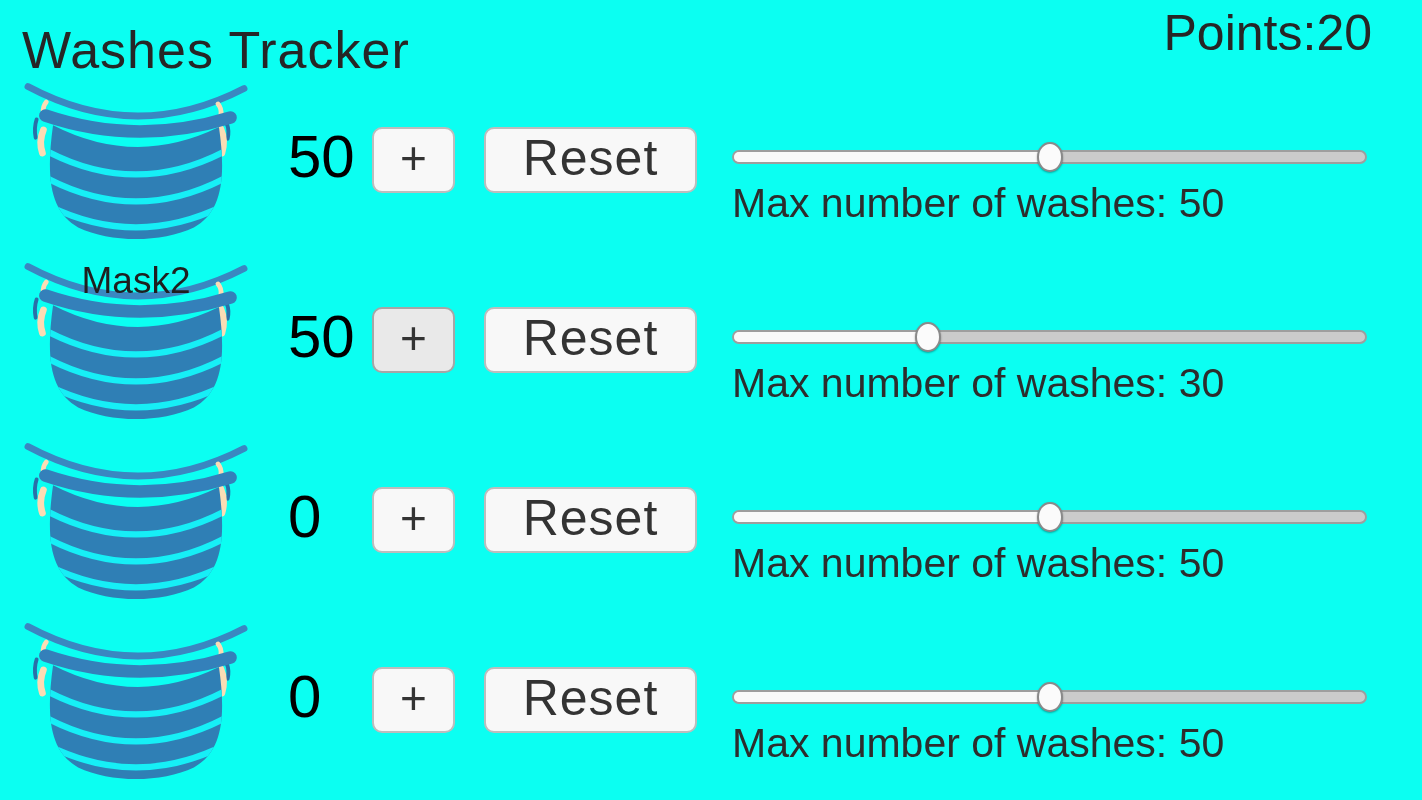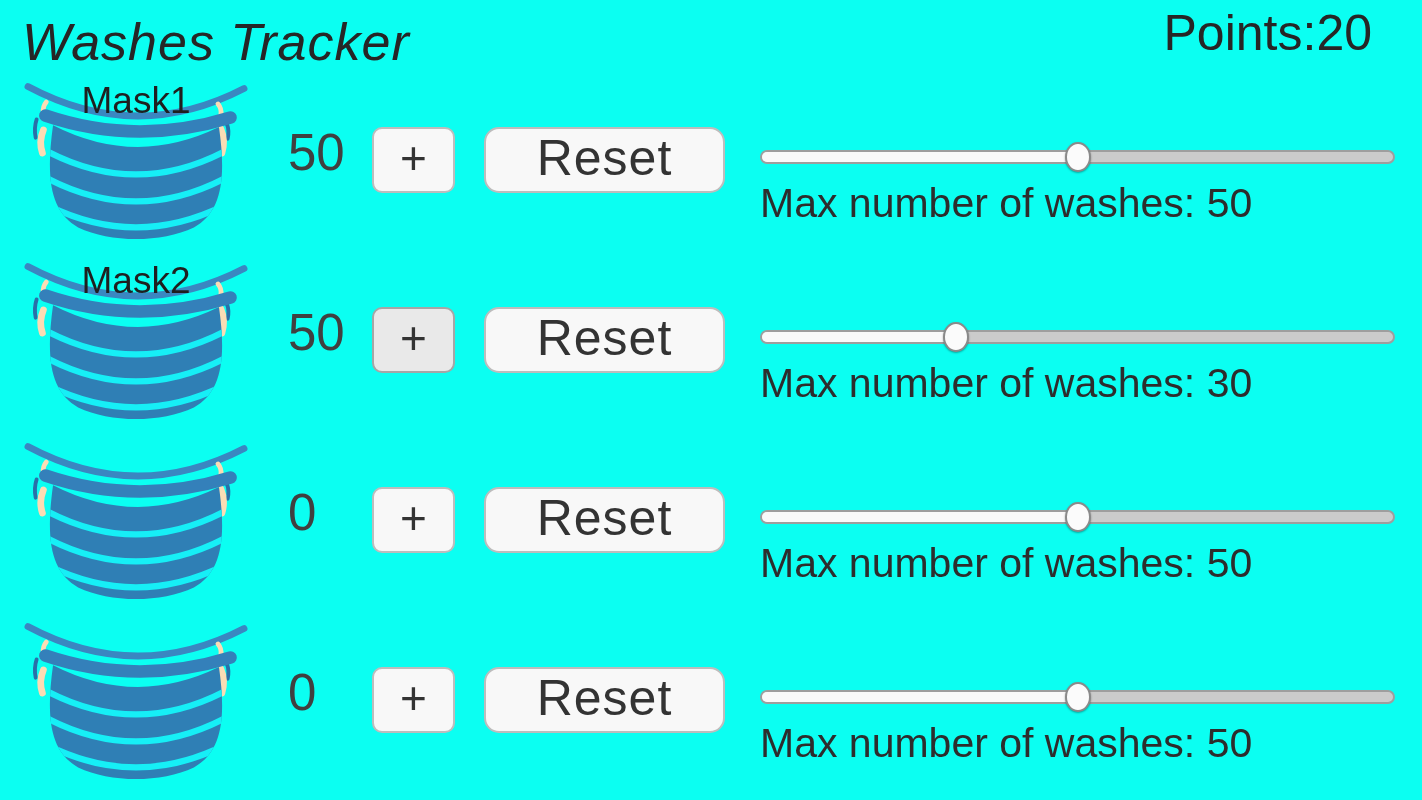--- a/index.html
+++ b/index.html
@@ -7,61 +7,61 @@
   body {
     background:#0BFFF2;
     font-family:"Liberation Sans", sans-serif;
     color:#2B2B2B;
     position:relative;
   }
 
   
   .header { position:relative; height:75px; }
   .title {
-    position:absolute; left:22px; top:12px;
-    font-size:52px; letter-spacing:1px; color:#262626;font-style:italic;
+    position:absolute; left:22px; top:20px;
+    font-size:52px; letter-spacing:1px; color:#262626;
   }
   .points {
     position:absolute; right:50px; top:4px;
     font-size:50px; color:#262626; white-space:nowrap;
   }
 
   
   .rows { position:absolute; top:75px; left:0; width:1422px; }
   .row { height:180px; position:relative; display:flex; align-items:flex-start; }
 
   .mask-wrap { position:relative; width:242px; height:170px; margin-left:18px; flex:0 0 auto; }
   .mask-svg { display:block; width:232px; height:164px; margin-left:2px; }
   .mask-label {
     position:absolute; top:5px; left:0; width:236px;
     text-align:center; font-size:37px; color:#1F1F1F;
   }
 
   .counter {
     width:84px; margin-left:28px; margin-top:52px;
-    font-size:51px; line-height:1; color:#404040; flex:0 0 auto;
+    font-size:60px; line-height:1; color:#000000; flex:0 0 auto;
   }
 
   button {
     font-family:"Liberation Sans", sans-serif;
     color:#333333;
     background:#F8F8F8;
     border:2px solid #BDBDBD;
     border-radius:10px;
     display:flex; align-items:center; justify-content:center;
     cursor:pointer;
   }
   .plus-btn {
     margin-top:52px; width:83px; height:66px;
     font-size:46px; flex:0 0 auto; padding-bottom:4px;
   }
   .plus-btn.active { background:#E9E9E9; border-color:#A6A6A6; }
   .reset-btn {
-    margin-top:52px; margin-left:29px; width:241px; height:66px;
-    font-size:50px; letter-spacing:1px; flex:0 0 auto; padding-bottom:4px;border-radius:15px;
+    margin-top:52px; margin-left:29px; width:213px; height:66px;
+    font-size:50px; letter-spacing:1px; flex:0 0 auto; padding-bottom:4px;
   }
 
   .slider-group {
     margin-left:35px; margin-top:67px; width:635px;
     display:flex; flex-direction:column; align-items:flex-start; flex:0 0 auto;
   }
   .slider { position:relative; width:635px; height:30px; }
   .slider-track {
     position:absolute; left:0; top:8px; width:635px; height:14px;
     border-radius:7px; background:#CBCBCB; border:2px solid #9E9E9E;
@@ -107,21 +107,20 @@
         <path d="M 214 50 q 3 8 1 16" stroke="#2A6FA8" stroke-width="4" fill="none" stroke-linecap="round"></path>
         <path d="M 208 56 q 5 12 1 25" stroke="#FBDCB4" stroke-width="7" fill="none" stroke-linecap="round"></path>
         <path d="M 26 42 Q 120 74 218 44" fill="none" stroke="#3480BA" stroke-width="13" stroke-linecap="round"></path>
         <path d="M 34 52 C 26 110 32 142 60 158 C 94 174 146 174 180 158 C 208 142 214 110 206 54 Q 120 96 34 52 Z" fill="#2F7FB5"></path>
         <g clip-path="url(#bodyclip0)">
           <path d="M 26 78 Q 120 128 214 78" fill="none" stroke="#16EFF6" stroke-width="6.5"></path>
           <path d="M 26 106 Q 120 156 214 106" fill="none" stroke="#16EFF6" stroke-width="6.5"></path>
           <path d="M 26 134 Q 120 182 214 134" fill="none" stroke="#16EFF6" stroke-width="6.5"></path>
         </g>
       </svg>
-      <div class="mask-label">Mask1</div>
     </div>
     <div class="counter">50</div>
     <button class="plus-btn">+</button>
     <button class="reset-btn">Reset</button>
     <div class="slider-group">
       <div class="slider" style="--pct: 0.5;">
         <div class="slider-track"></div>
         <div class="slider-fill"></div>
         <div class="slider-thumb"></div>
       </div>

